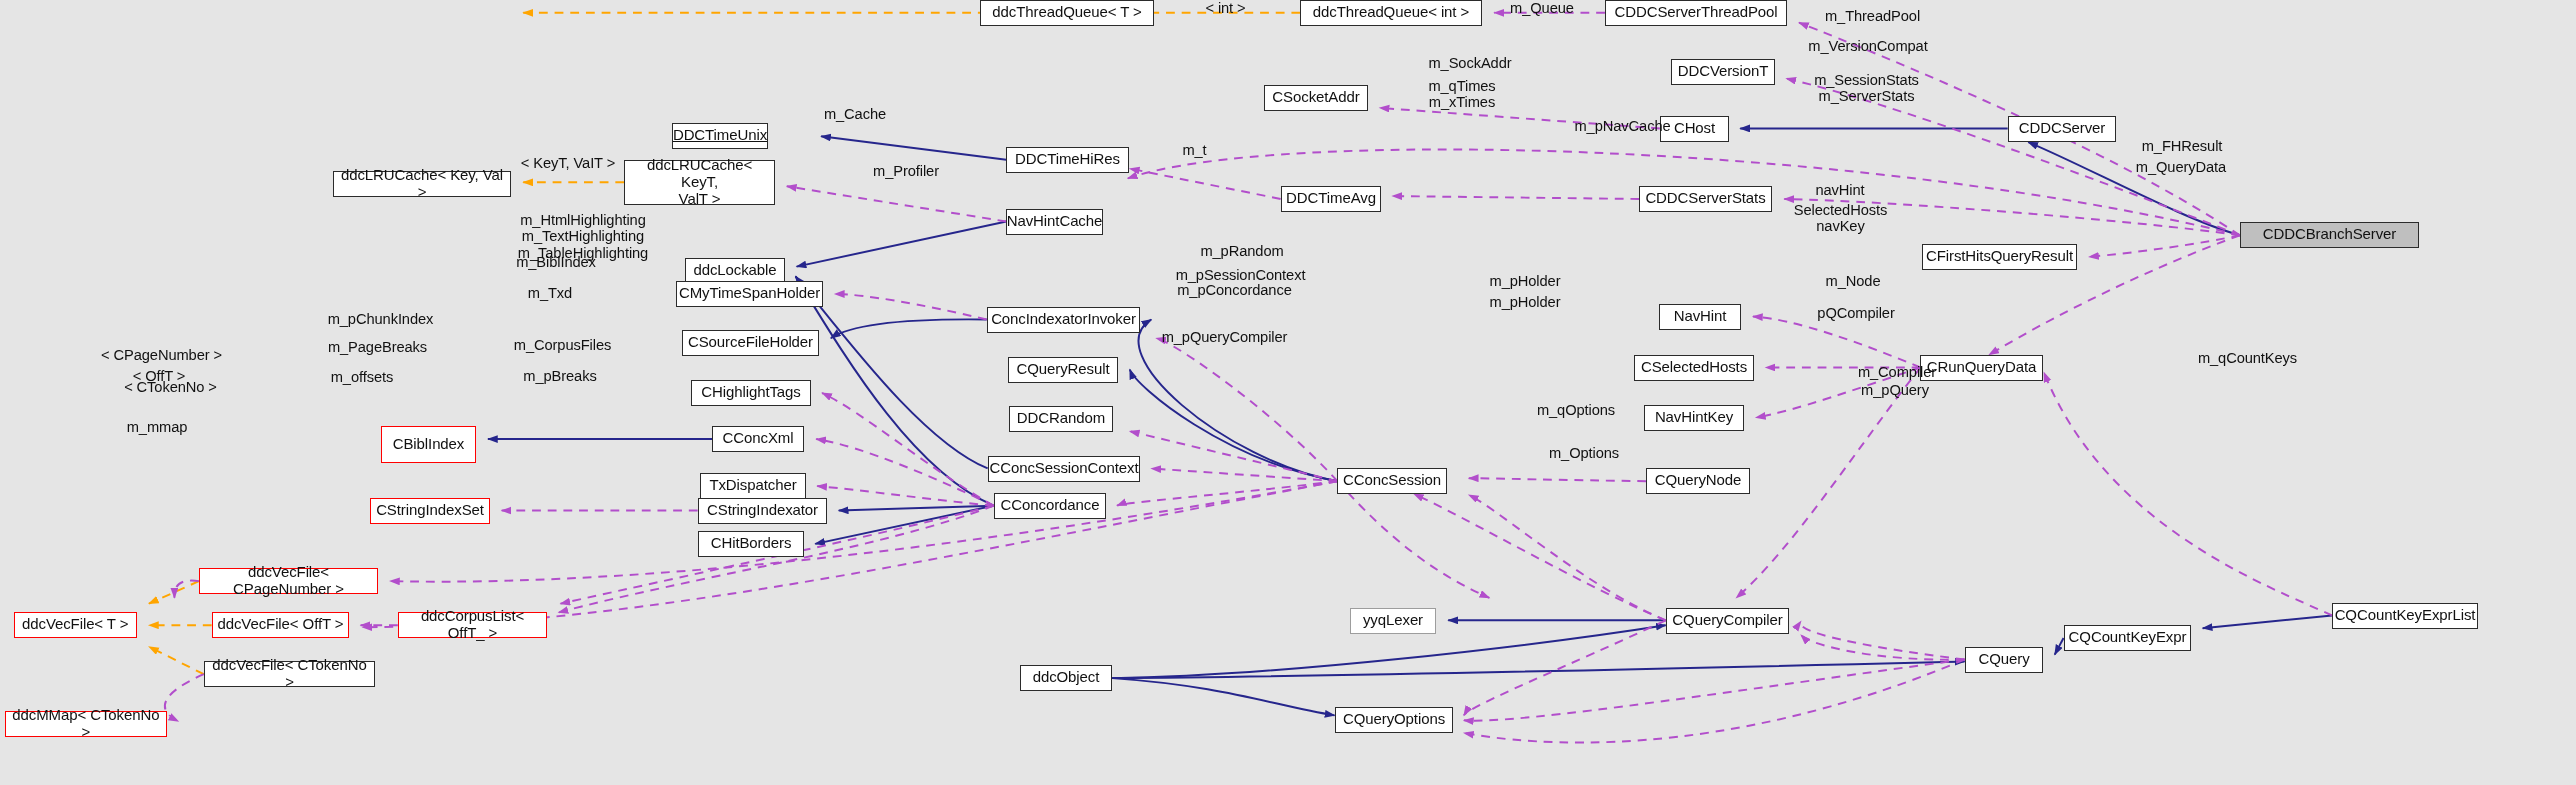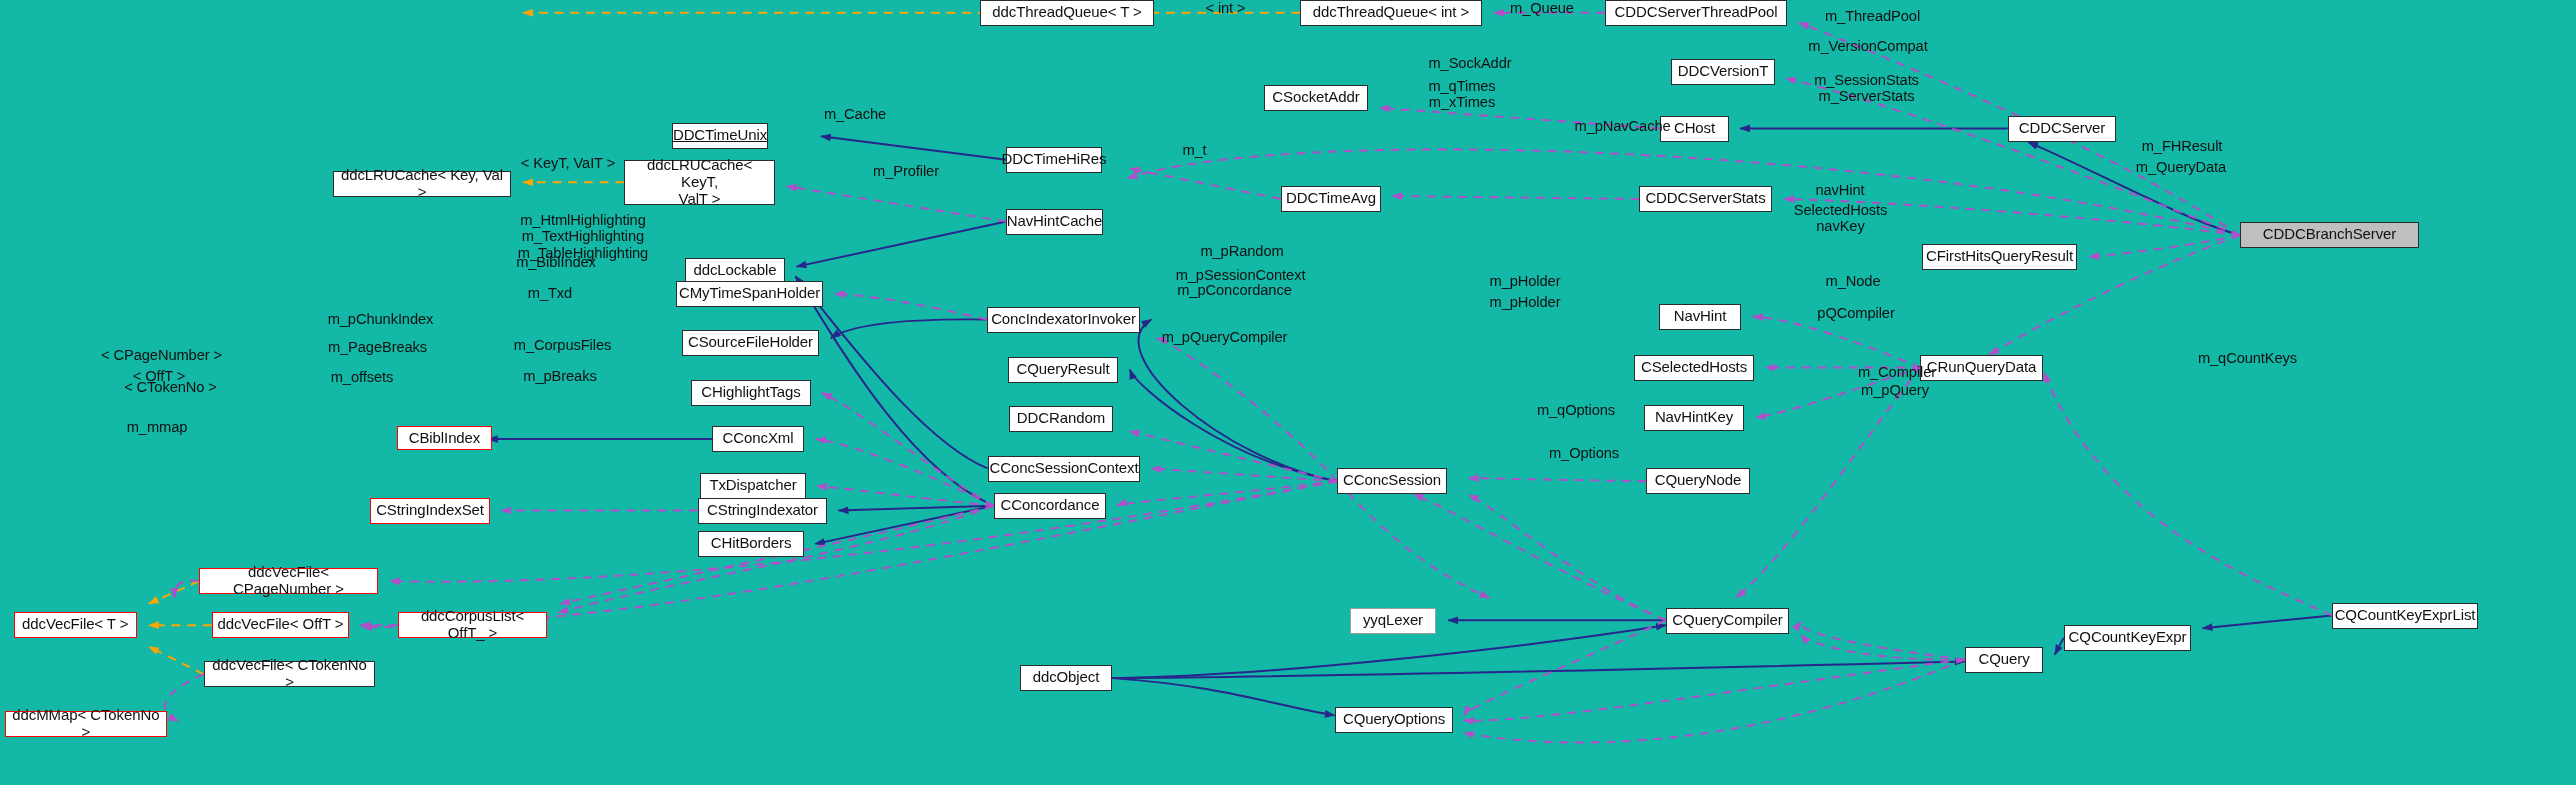--- a/index.html
+++ b/index.html
@@ -5,21 +5,21 @@
 <style>
   html, body {
     margin: 0;
     padding: 0;
     background: #ffffff;
   }
   #diagram-root {
     position: relative;
     width: 2576px;
     height: 786px;
-    background: #14b8a6;
+    background: #e5e5e5;
     font-family: "Liberation Sans", "DejaVu Sans", sans-serif;
     overflow: hidden;
   }
   #edge-layer {
     position: absolute;
     left: 0; top: 0;
     width: 2576px;
     height: 786px;
     pointer-events: none;
   }
@@ -153,41 +153,41 @@
 
   <div id="nodes-container">
       <div class="node" style="left: 980px; top: 0px; width: 174px; height: 25.5px;">ddcThreadQueue&lt; T &gt;</div>
       <div class="node" style="left: 1300px; top: 0px; width: 182px; height: 25.5px;">ddcThreadQueue&lt; int &gt;</div>
       <div class="node" style="left: 1605px; top: 0px; width: 182px; height: 25.5px;">CDDCServerThreadPool</div>
       <div class="node" style="left: 1671px; top: 59px; width: 104px; height: 25.5px;">DDCVersionT</div>
       <div class="node" style="left: 1264px; top: 85px; width: 104px; height: 25.5px;">CSocketAddr</div>
       <div class="node" style="left: 1660px; top: 116px; width: 69px; height: 25.5px;">CHost</div>
       <div class="node" style="left: 2008px; top: 116px; width: 108px; height: 25.5px; text-align: right;">CDDCServer</div>
       <div class="node" style="left: 672px; top: 123px; width: 96px; height: 25.5px; text-decoration: underline;">DDCTimeUnix</div>
-      <div class="node" style="left: 1006px; top: 147px; width: 96px; height: 25.5px;">DDCTimeHiRes</div>
+      <div class="node" style="left: 1006px; top: 147px; width: 123px; height: 25.5px;">DDCTimeHiRes</div>
       <div class="node" style="left: 1281px; top: 186px; width: 100px; height: 25.5px;">DDCTimeAvg</div>
       <div class="node" style="left: 1639px; top: 186px; width: 133px; height: 25.5px;">CDDCServerStats</div>
       <div class="node" style="left: 333px; top: 171px; width: 178px; height: 25.5px;">ddcLRUCache&lt; Key, Val &gt;</div>
       <div class="node" style="left: 624px; top: 160px; width: 151px; height: 45px;">ddcLRUCache&lt; KeyT,
 ValT &gt;</div>
       <div class="node" style="left: 1006px; top: 209px; width: 97px; height: 25.5px;">NavHintCache</div>
       <div class="node" style="left: 685px; top: 258px; width: 100px; height: 25.5px;">ddcLockable</div>
       <div class="node highlight" style="left: 2240px; top: 222px; width: 179px; height: 25.5px;">CDDCBranchServer</div>
       <div class="node" style="left: 1922px; top: 244px; width: 155px; height: 25.5px;">CFirstHitsQueryResult</div>
       <div class="node" style="left: 676px; top: 281px; width: 147px; height: 25.5px;">CMyTimeSpanHolder</div>
       <div class="node" style="left: 987px; top: 307px; width: 153px; height: 25.5px;">ConcIndexatorInvoker</div>
       <div class="node" style="left: 1659px; top: 304px; width: 82px; height: 25.5px;">NavHint</div>
       <div class="node" style="left: 682px; top: 330px; width: 137px; height: 25.5px;">CSourceFileHolder</div>
       <div class="node" style="left: 1008px; top: 357px; width: 110px; height: 25.5px;">CQueryResult</div>
       <div class="node" style="left: 1634px; top: 355px; width: 120px; height: 25.5px;">CSelectedHosts</div>
       <div class="node" style="left: 1920px; top: 355px; width: 123px; height: 25.5px;">CRunQueryData</div>
       <div class="node" style="left: 691px; top: 380px; width: 120px; height: 25.5px;">CHighlightTags</div>
       <div class="node" style="left: 1009px; top: 406px; width: 104px; height: 25.5px;">DDCRandom</div>
       <div class="node" style="left: 1644px; top: 405px; width: 100px; height: 25.5px;">NavHintKey</div>
-      <div class="node red" style="left: 381px; top: 426px; width: 95px; height: 24px; margin-left: 16px;">CBiblIndex</div>
+      <div class="node red" style="left: 381px; top: 426px; width: 95px; height: 37px;">CBiblIndex</div>
       <div class="node" style="left: 712px; top: 426px; width: 92px; height: 25.5px;">CConcXml</div>
       <div class="node" style="left: 988px; top: 456px; width: 152px; height: 25.5px;">CConcSessionContext</div>
       <div class="node" style="left: 1337px; top: 468px; width: 110px; height: 25.5px;">CConcSession</div>
       <div class="node" style="left: 1646px; top: 468px; width: 104px; height: 25.5px;">CQueryNode</div>
       <div class="node" style="left: 700px; top: 473px; width: 106px; height: 25.5px;">TxDispatcher</div>
       <div class="node red" style="left: 370px; top: 498px; width: 120px; height: 25.5px;">CStringIndexSet</div>
       <div class="node" style="left: 698px; top: 498px; width: 129px; height: 25.5px;">CStringIndexator</div>
       <div class="node" style="left: 994px; top: 493px; width: 112px; height: 25.5px;">CConcordance</div>
       <div class="node red" style="left: 199px; top: 568px; width: 179px; height: 25.5px;">ddcVecFile&lt; CPageNumber &gt;</div>
       <div class="node" style="left: 698px; top: 531px; width: 106px; height: 25.5px;">CHitBorders</div>

